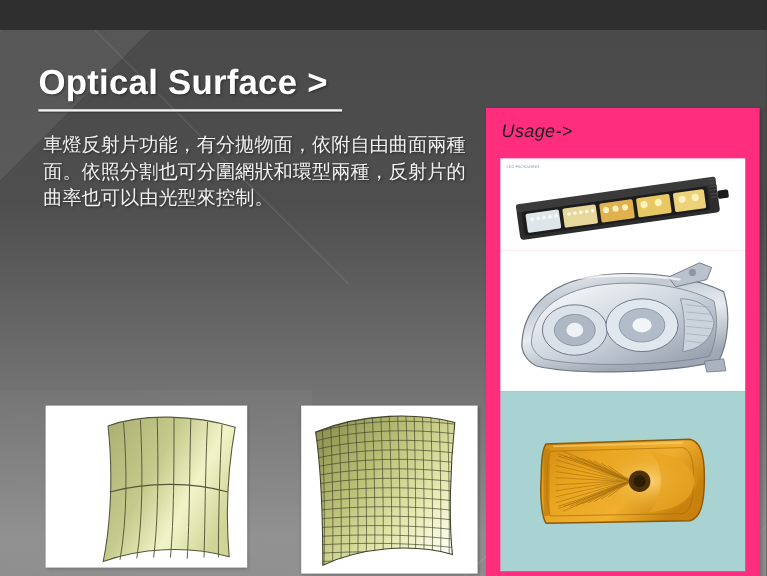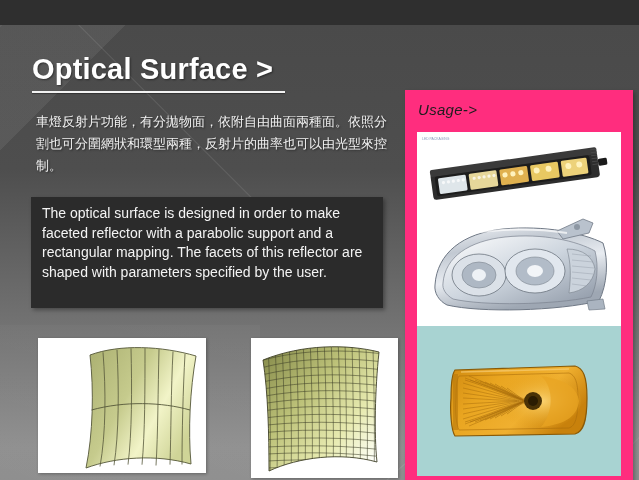--- a/index.html
+++ b/index.html
@@ -74,21 +74,21 @@
     width: 253px; height: 2px;
     background: #f2f2f2;
     box-shadow: 0 1px 1px rgba(0,0,0,0.35);
   }
 
   
   #cn-text {
     position: absolute;
     left: 36px; top: 86px;
     width: 362px;
-    font-size: 13px;
+    font-size: 16px;
     line-height: 22px;
     color: #f2f2f2;
     text-shadow: 1px 1px 2px rgba(0,0,0,0.5);
   }
 
   
   #en-panel {
     position: absolute;
     left: 31px; top: 172px;
     width: 352px; height: 111px;
@@ -153,23 +153,20 @@
   <div class="facet facet-line-a"></div>
   <div class="facet facet-line-b"></div>
   <div class="facet facet-line-c"></div>
   <div class="facet facet-wedge-bl"></div>
 
   <div id="title">Optical Surface &gt;</div>
   <div id="title-rule"></div>
 
   <div id="cn-text">車燈反射片功能，有分拋物面，依附自由曲面兩種面。依照分割也可分圍網狀和環型兩種，反射片的曲率也可以由光型來控制。</div>
 
-  <div id="en-panel">
-    <div id="en-text">The optical surface is designed in order to make faceted reflector with a parabolic support and a rectangular mapping. The facets of this reflector are shaped with parameters specified by the user.</div>
-  </div>
 
   <div class="thumb" id="thumb-parabolic">
     <svg viewBox="0 0 168 135" preserveAspectRatio="none">
       <defs>
         <linearGradient id="gOlive" x1="0" y1="0" x2="1" y2="0.6">
           <stop offset="0%" stop-color="#a9ae6f"></stop>
           <stop offset="45%" stop-color="#c6cb8d"></stop>
           <stop offset="72%" stop-color="#f2f4c8"></stop>
           <stop offset="100%" stop-color="#cfd497"></stop>
         </linearGradient>

